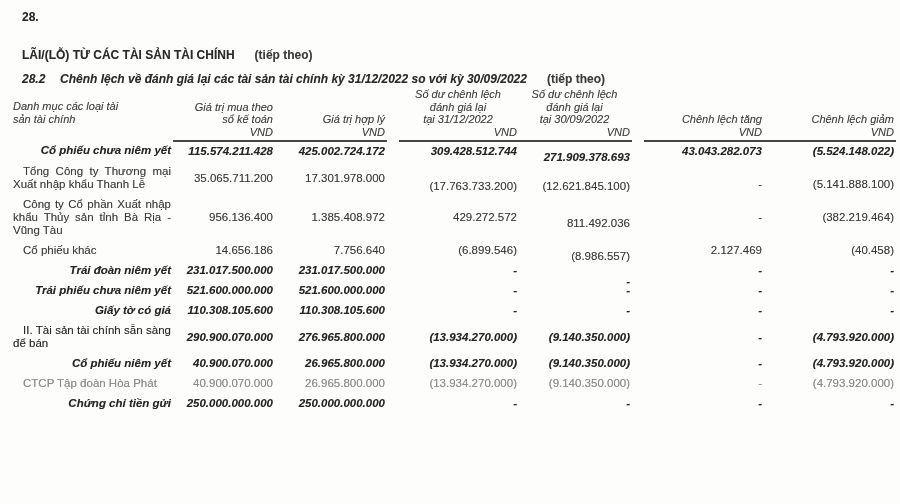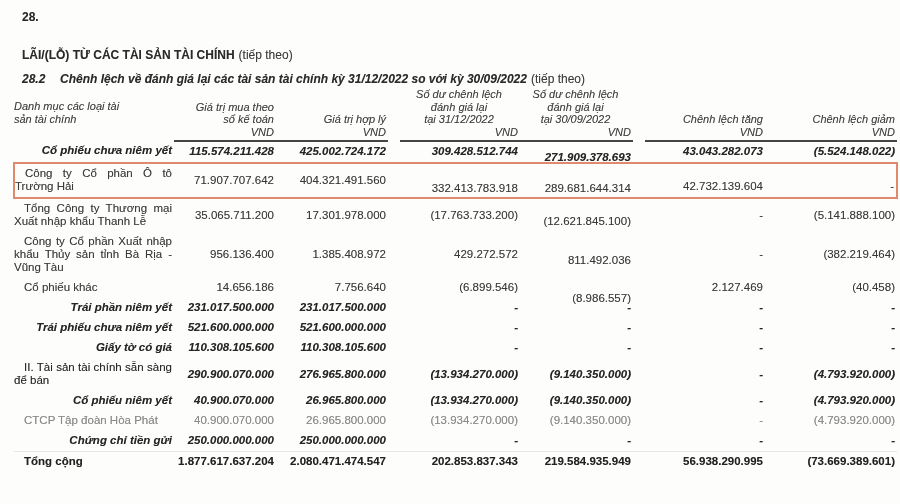--- a/index.html
+++ b/index.html
@@ -10,21 +10,21 @@
     font-family:"Liberation Sans", sans-serif;
     color:#383838;
     text-shadow:0 0 .6px rgba(90,90,90,.45);
     overflow:hidden;
   }
   
   .heading{display:flex;align-items:baseline;margin:2px 0 10px 9px;font-size:12px;font-weight:bold;color:#2a2a2a;flex-direction:column;}
   .heading .hnum{width:38px;flex:0 0 38px;}
   .subheading{display:flex;align-items:flex-start;margin:0 0 0 9px;font-size:12px;font-weight:bold;font-style:italic;color:#2a2a2a;}
   .subheading .hnum{width:38px;flex:0 0 38px;}
-  .suffix{font-weight:normal;font-style:normal;margin-left:4px;color:#3c3c3c;}
+  .suffix{font-weight:bold;font-style:normal;margin-left:20px;color:#3c3c3c;}
   .subheading .suffix{font-style:normal;}
   
   table{border-collapse:collapse;table-layout:fixed;width:883px;font-size:11.5px;}
   col.c1{width:160px;} col.c2{width:102px;} col.c3{width:112px;}
   col.csp{width:12px;}  col.c4{width:120px;} col.c5{width:113px;}
   col.c6{width:120px;} col.c7{width:132px;}
   th{font-weight:normal;font-style:italic;vertical-align:bottom;padding:2px 2px 2px 0;color:#3f3f3f;font-size:11px;line-height:12.5px;}
   th.b{border-bottom:2px solid #454545;}
   th.sp{border-bottom:none;}
   th.lblh{text-align:left;padding-bottom:16px;}
@@ -124,31 +124,20 @@
     <td class="label">Cổ phiếu chưa niêm yết</td>
     <td class="num n0">115.574.211.428</td>
     <td class="num n1">425.002.724.172</td>
     <td class="sp"></td>
     <td class="num n2">309.428.512.744</td>
     <td class="num n3">271.909.378.693</td>
     <td class="sp"></td>
     <td class="num n4">43.043.282.073</td>
     <td class="num n5">(5.524.148.022)</td>
   </tr>
-      <tr class="detail hl">
-    <td class="label">Công ty Cổ phần Ô tô Trường Hải</td>
-    <td class="num n0">71.907.707.642</td>
-    <td class="num n1">404.321.491.560</td>
-    <td class="sp"></td>
-    <td class="num n2">332.413.783.918</td>
-    <td class="num n3">289.681.644.314</td>
-    <td class="sp"></td>
-    <td class="num n4">42.732.139.604</td>
-    <td class="num n5">-</td>
-  </tr>
       <tr class="detail">
     <td class="label">Tổng Công ty Thương mại Xuất nhập khẩu Thanh Lễ</td>
     <td class="num n0">35.065.711.200</td>
     <td class="num n1">17.301.978.000</td>
     <td class="sp"></td>
     <td class="num n2">(17.763.733.200)</td>
     <td class="num n3">(12.621.845.100)</td>
     <td class="sp"></td>
     <td class="num n4">-</td>
     <td class="num n5">(5.141.888.100)</td>
@@ -169,21 +158,21 @@
     <td class="num n0">14.656.186</td>
     <td class="num n1">7.756.640</td>
     <td class="sp"></td>
     <td class="num n2">(6.899.546)</td>
     <td class="num n3">(8.986.557)</td>
     <td class="sp"></td>
     <td class="num n4">2.127.469</td>
     <td class="num n5">(40.458)</td>
   </tr>
       <tr class="category">
-    <td class="label">Trái phần niêm yết</td>
+    <td class="label">Trái đoàn niêm yết</td>
     <td class="num n0">231.017.500.000</td>
     <td class="num n1">231.017.500.000</td>
     <td class="sp"></td>
     <td class="num n2">-</td>
     <td class="num n3">-</td>
     <td class="sp"></td>
     <td class="num n4">-</td>
     <td class="num n5">-</td>
   </tr>
       <tr class="category">
@@ -245,25 +234,14 @@
     <td class="label">Chứng chỉ tiền gửi</td>
     <td class="num n0">250.000.000.000</td>
     <td class="num n1">250.000.000.000</td>
     <td class="sp"></td>
     <td class="num n2">-</td>
     <td class="num n3">-</td>
     <td class="sp"></td>
     <td class="num n4">-</td>
     <td class="num n5">-</td>
   </tr>
-      <tr class="total">
-    <td class="label">Tổng cộng</td>
-    <td class="num n0">1.877.617.637.204</td>
-    <td class="num n1">2.080.471.474.547</td>
-    <td class="sp"></td>
-    <td class="num n2">202.853.837.343</td>
-    <td class="num n3">219.584.935.949</td>
-    <td class="sp"></td>
-    <td class="num n4">56.938.290.995</td>
-    <td class="num n5">(73.669.389.601)</td>
-  </tr>
     </tbody>
 </table>
 
 </body></html>

